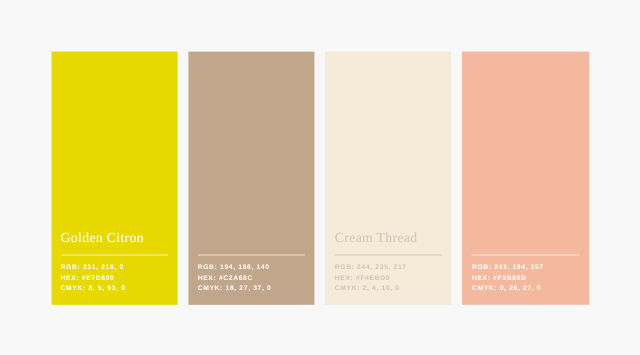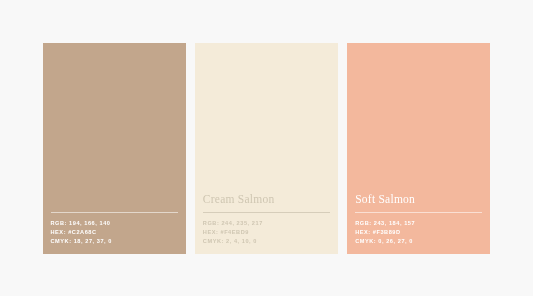--- a/index.html
+++ b/index.html
@@ -88,44 +88,54 @@
   
   .swatch-card.on-light .swatch-name { color: #cfc6b2; }
   .swatch-card.on-light .spec-line   { color: #cfc6b2; }
   .swatch-card.on-light .swatch-divider { background: rgba(190,180,160,0.55); }
 </style>
 </head>
 <body style="background: rgb(248, 248, 248);">
 
 <div id="palette-board">
   <div id="swatch-row">
+      <div class="swatch-card on-dark" style="background: rgb(231, 216, 0);">
+        <div class="swatch-info">
+          <div class="swatch-name">Golden Citron</div>
+          <div class="swatch-divider"></div>
+          <div class="swatch-specs">
+            <div class="spec-line">RGB: 231, 216, 0</div>
+            <div class="spec-line">HEX: #E7D800</div>
+            <div class="spec-line">CMYK: 8, 5, 93, 0</div>
+          </div>
+        </div>
+      </div>
       <div class="swatch-card on-dark" style="background: rgb(194, 166, 140);">
         <div class="swatch-info">
           <div class="swatch-divider"></div>
           <div class="swatch-specs">
             <div class="spec-line">RGB: 194, 166, 140</div>
             <div class="spec-line">HEX: #C2A68C</div>
             <div class="spec-line">CMYK: 18, 27, 37, 0</div>
           </div>
         </div>
       </div>
       <div class="swatch-card on-light" style="background: rgb(244, 235, 217);">
         <div class="swatch-info">
-          <div class="swatch-name">Cream Salmon</div>
+          <div class="swatch-name">Cream Thread</div>
           <div class="swatch-divider"></div>
           <div class="swatch-specs">
             <div class="spec-line">RGB: 244, 235, 217</div>
             <div class="spec-line">HEX: #F4EBD9</div>
             <div class="spec-line">CMYK: 2, 4, 10, 0</div>
           </div>
         </div>
       </div>
       <div class="swatch-card on-dark" style="background: rgb(243, 184, 157);">
         <div class="swatch-info">
-          <div class="swatch-name">Soft Salmon</div>
           <div class="swatch-divider"></div>
           <div class="swatch-specs">
             <div class="spec-line">RGB: 243, 184, 157</div>
             <div class="spec-line">HEX: #F3B89D</div>
             <div class="spec-line">CMYK: 0, 26, 27, 0</div>
           </div>
         </div>
       </div>
     </div>
 </div>

